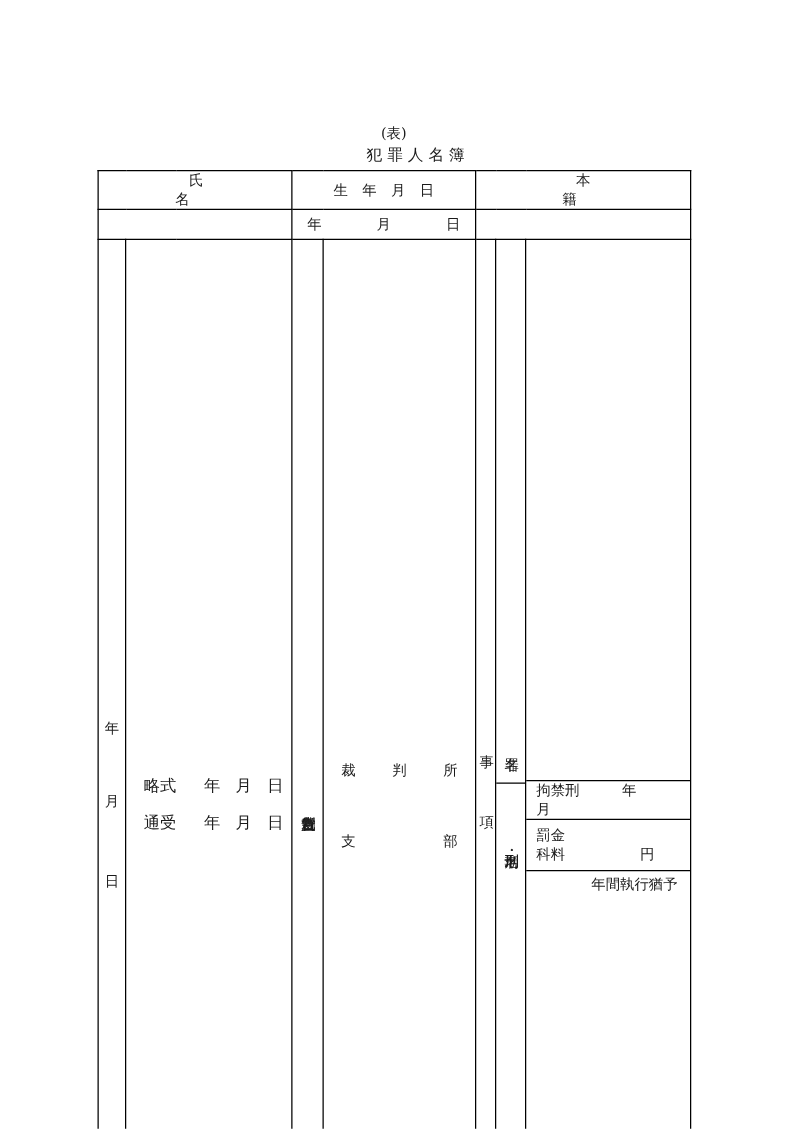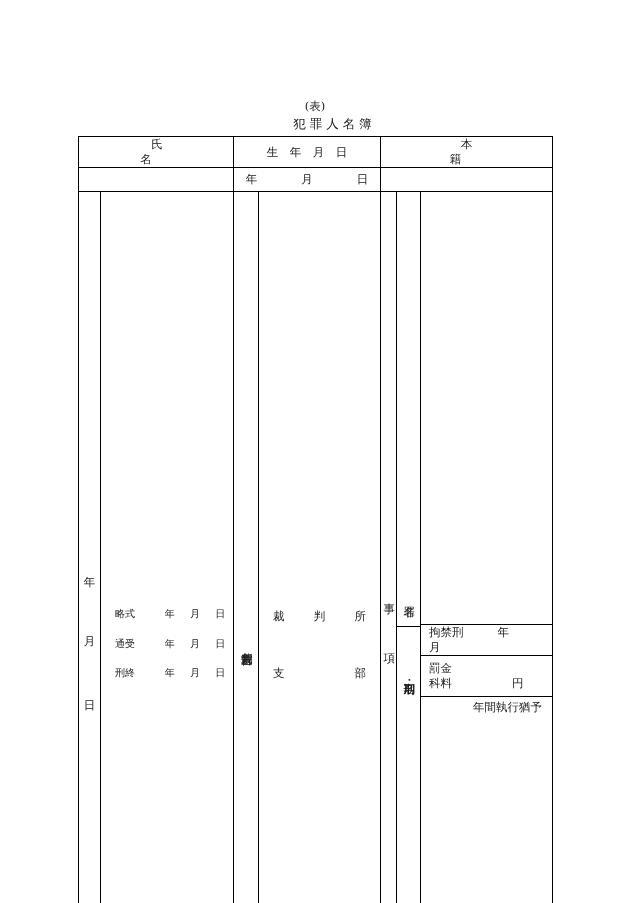--- a/index.html
+++ b/index.html
@@ -37,21 +37,21 @@
 
   
   .ymd-spine{position:relative;height:146px;}
   .ymd-spine i{position:absolute;left:0;right:0;text-align:center;font-style:normal;font-size:11.5px;}
   .ymd-spine i.a{top:4px;}
   .ymd-spine i.b{top:63px;}
   .ymd-spine i.c{bottom:4px;}
 
   
   .dates{width:100%;border-collapse:collapse;table-layout:fixed;}
-  .dates td{border:0;height:29.2px;font-size:10px;}
+  .dates td{border:0;height:29.2px;font-size:13px;}
   .dates .lbl{width:42px;padding-left:14px;text-align:left;}
   .dates .u{text-align:center;}
 
   
   .court{position:relative;height:146px;}
   .court .l1{position:absolute;left:0;right:0;top:38px;}
   .court .l2{position:absolute;left:0;right:0;top:95px;}
   .court .l1 .a{position:absolute;left:14px;}
   .court .l1 .b{position:absolute;left:50%;transform:translateX(-50%);}
   .court .l1 .c2{position:absolute;right:14px;}
@@ -133,26 +133,20 @@
             <td class="u">年</td>
             <td class="u">月</td>
             <td class="u">日</td>
           </tr>
           <tr>
             <td class="lbl">通受</td>
             <td class="u">年</td>
             <td class="u">月</td>
             <td class="u">日</td>
           </tr>
-          <tr>
-            <td class="lbl">刑終</td>
-            <td class="u">年</td>
-            <td class="u">月</td>
-            <td class="u">日</td>
-          </tr>
         </tbody>
             </table>
       </td>
 
       <td class="vcell">
         <span class="vert">宣告裁判所</span>
       </td>
 
       <td>
         <div class="court">

